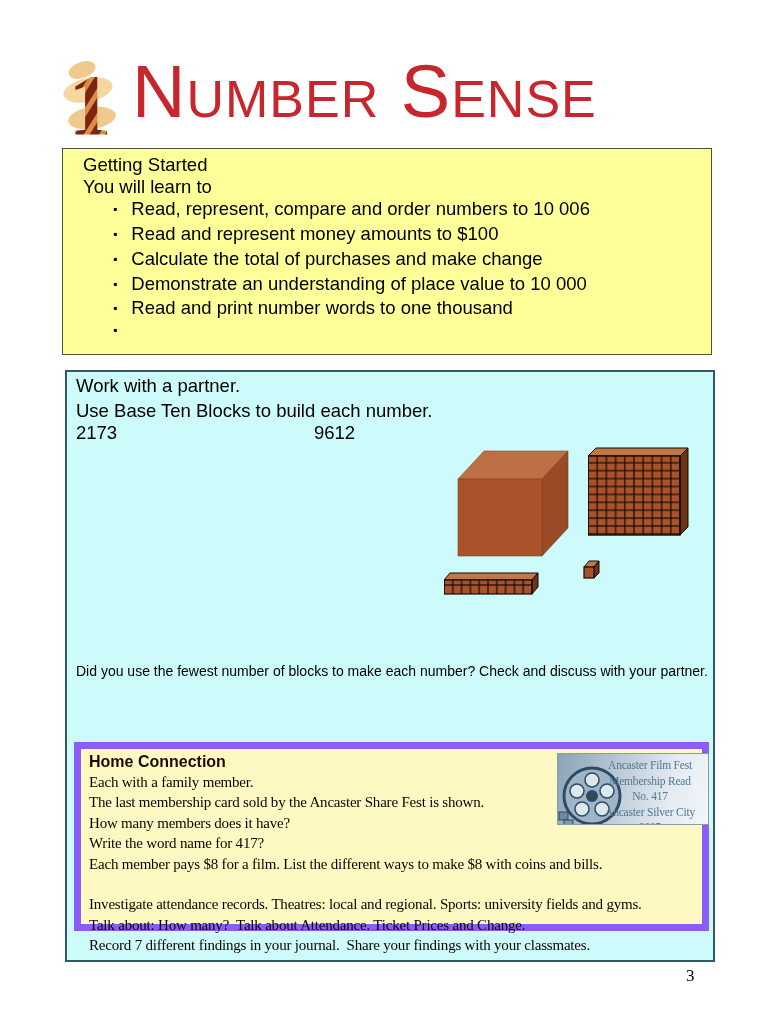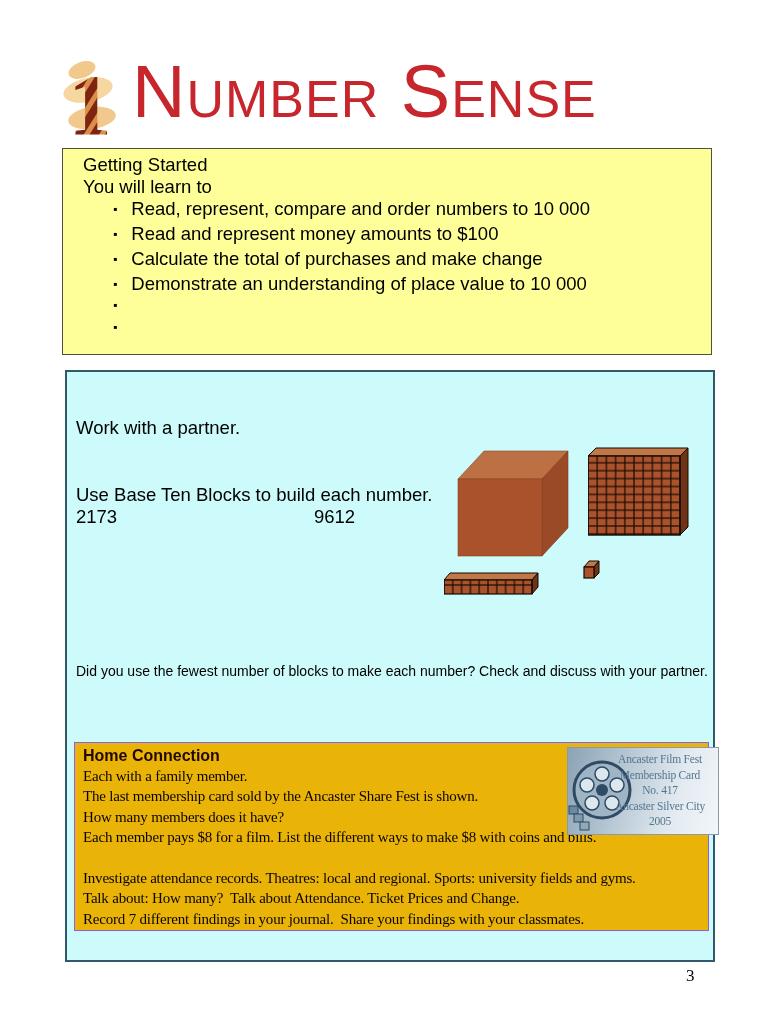--- a/index.html
+++ b/index.html
@@ -15,41 +15,41 @@
   .gs-box { position:absolute; left:62px; top:148px; width:650px; height:207px;
             background:#FFFF99; border:1px solid #50503c; padding:5px 20px;
             font-size:18.5px; line-height:21.7px; }
   .gs-list { list-style:none; margin-top:1px; }
   .gs-list li { display:flex; align-items:baseline; padding-left:30px; }
   .blt { font-size:12px; margin-right:14px; position:relative; top:-2px; }
 
   
   .act-box { position:absolute; left:65px; top:370px; width:650px; height:592px;
              background:#CDFAFA; border:2px solid #30596a; font-size:18.5px; line-height:22px; }
-  .act-text { padding:3px 8px 0 9px;margin-top:42px; }
+  .act-text { padding:3px 8px 0 9px; }
   .num-row { position:relative; height:22px;padding-left:20px; }
   .num-a { position:absolute; left:9px; }
   .num-b { position:absolute; left:247px; }
   .blk { position:absolute; }
   .blk-cube { left:383px; top:71px; }
   .blk-flat { left:521px; top:75px; }
   .blk-rod  { left:377px; top:199px; }
   .blk-unit { left:516px; top:188px; }
   .question { position:absolute; left:9px; top:288px; width:655px; font-size:14px; line-height:23px; }
 
   
   .hc-box { position:absolute; left:7px; top:370px; width:635px; height:189px;
-            background:#eab308; border:1px solid #8b5cf6; padding:3px 8px; }
+            background:#fef9c3; border:7px solid #8b5cf6; padding:3px 8px; }
   .hc-title { font-family:"Liberation Sans", sans-serif; font-weight:bold; font-size:16px;
               line-height:20px; color:#200a00; }
   .hc-line { font-family:"Liberation Serif", serif; font-size:15px; letter-spacing:-0.2px;
              line-height:20.4px; min-height:20.4px; white-space:pre; color:#0a0500; }
 
   
-  .card { position:absolute; left:492px; top:4px; width:152px; height:88px;
+  .card { position:absolute; left:476px; top:4px; width:152px; height:72px;
           background:linear-gradient(105deg,#8ba3b5 0%,#b9c9d5 38%,#e3ebf1 72%,#f2f6f9 100%);
           border:1px solid #8a9aa8; overflow:hidden; }
   .card-reel { position:absolute; left:0px; top:2px; }
   .card-text { position:absolute; right:2px; top:4px; width:112px; text-align:center;
                font-family:"Liberation Serif", serif; font-size:11.5px; line-height:15.6px;
                letter-spacing:-0.2px; color:#54768F; white-space:nowrap; }
 
   .page-num { position:absolute; left:686px; top:966px; font-family:"Liberation Serif", serif; font-size:17px; }
 </style>
 </head>
@@ -70,36 +70,37 @@
     <text x="28" y="78" text-anchor="middle" font-family="Liberation Serif, serif" font-weight="bold" font-size="86" fill="url(#stripes)">1</text>
   </svg>
   <div class="title">Number Sense</div>
 
   <div class="gs-box">
     <div>Getting Started</div>
     <div>You will learn to</div>
     <ul class="gs-list">
       <li>
           <span class="blt">▪</span>
-          <span>Read, represent, compare and order numbers to 10 000</span>
+          <span>Read, represent, compare and order numbers to 10 006</span>
         </li>
       <li>
           <span class="blt">▪</span>
           <span>Read and represent money amounts to $100</span>
         </li>
       <li>
           <span class="blt">▪</span>
           <span>Calculate the total of purchases and make change</span>
         </li>
       <li>
           <span class="blt">▪</span>
           <span>Demonstrate an understanding of place value to 10 000</span>
         </li>
       <li>
           <span class="blt">▪</span>
+          <span>Read and print number words to one thousand</span>
         </li>
       <li>
           <span class="blt">▪</span>
         </li>
     </ul>
   </div>
 
   <div class="act-box">
     <div class="act-text">Work with a partner.</div>
     <div class="act-text">Use Base Ten Blocks to build each number.</div>
@@ -140,20 +141,21 @@
       <rect x="1" y="7" width="10" height="11" fill="#A9522C" stroke="#150a03" stroke-width="1.2"></rect>
     </svg>
 
     <div class="question">Did you use the fewest number of blocks to make each number? Check and discuss with your partner.</div>
 
     <div class="hc-box">
       <div class="hc-title">Home Connection</div>
       <div class="hc-line">Each with a family member.</div>
       <div class="hc-line">The last membership card sold by the Ancaster Share Fest is shown.</div>
       <div class="hc-line">How many members does it have?</div>
+      <div class="hc-line">Write the word name for 417?</div>
       <div class="hc-line">Each member pays $8 for a film. List the different ways to make $8 with coins and bills.</div>
       <div class="hc-line"></div>
       <div class="hc-line">Investigate attendance records. Theatres: local and regional. Sports: university fields and gyms.</div>
       <div class="hc-line">Talk about: How many?  Talk about Attendance. Ticket Prices and Change.</div>
       <div class="hc-line">Record 7 different findings in your journal.  Share your findings with your classmates.</div>
 
       <div class="card">
         <svg class="card-reel" width="64" height="84" viewBox="0 0 64 84">
           <circle cx="34" cy="40" r="28" fill="#9FB4C4" stroke="#2F4A63" stroke-width="3"></circle>
           <circle cx="34" cy="24" r="7" fill="#DDE7EE" stroke="#2F4A63" stroke-width="1.5"></circle>
@@ -161,21 +163,21 @@
           <circle cx="24" cy="53" r="7" fill="#DDE7EE" stroke="#2F4A63" stroke-width="1.5"></circle>
           <circle cx="44" cy="53" r="7" fill="#DDE7EE" stroke="#2F4A63" stroke-width="1.5"></circle>
           <circle cx="49" cy="35" r="7" fill="#DDE7EE" stroke="#2F4A63" stroke-width="1.5"></circle>
           <circle cx="34" cy="40" r="6" fill="#2F4A63"></circle>
           <rect x="1" y="56" width="9" height="8" fill="#6C8AA3" stroke="#2F4A63"></rect>
           <rect x="6" y="64" width="9" height="8" fill="#7E99AE" stroke="#2F4A63"></rect>
           <rect x="12" y="72" width="9" height="8" fill="#90A8BA" stroke="#2F4A63"></rect>
         </svg>
         <div class="card-text">
           <div>Ancaster Film Fest</div>
-          <div>Membership Card</div>
+          <div>Membership Read</div>
           <div>No. 417</div>
           <div>Ancaster Silver City</div>
           <div>2005</div>
         </div>
       </div>
     </div>
   </div>
 
   <div class="page-num">3</div>
 </div>

